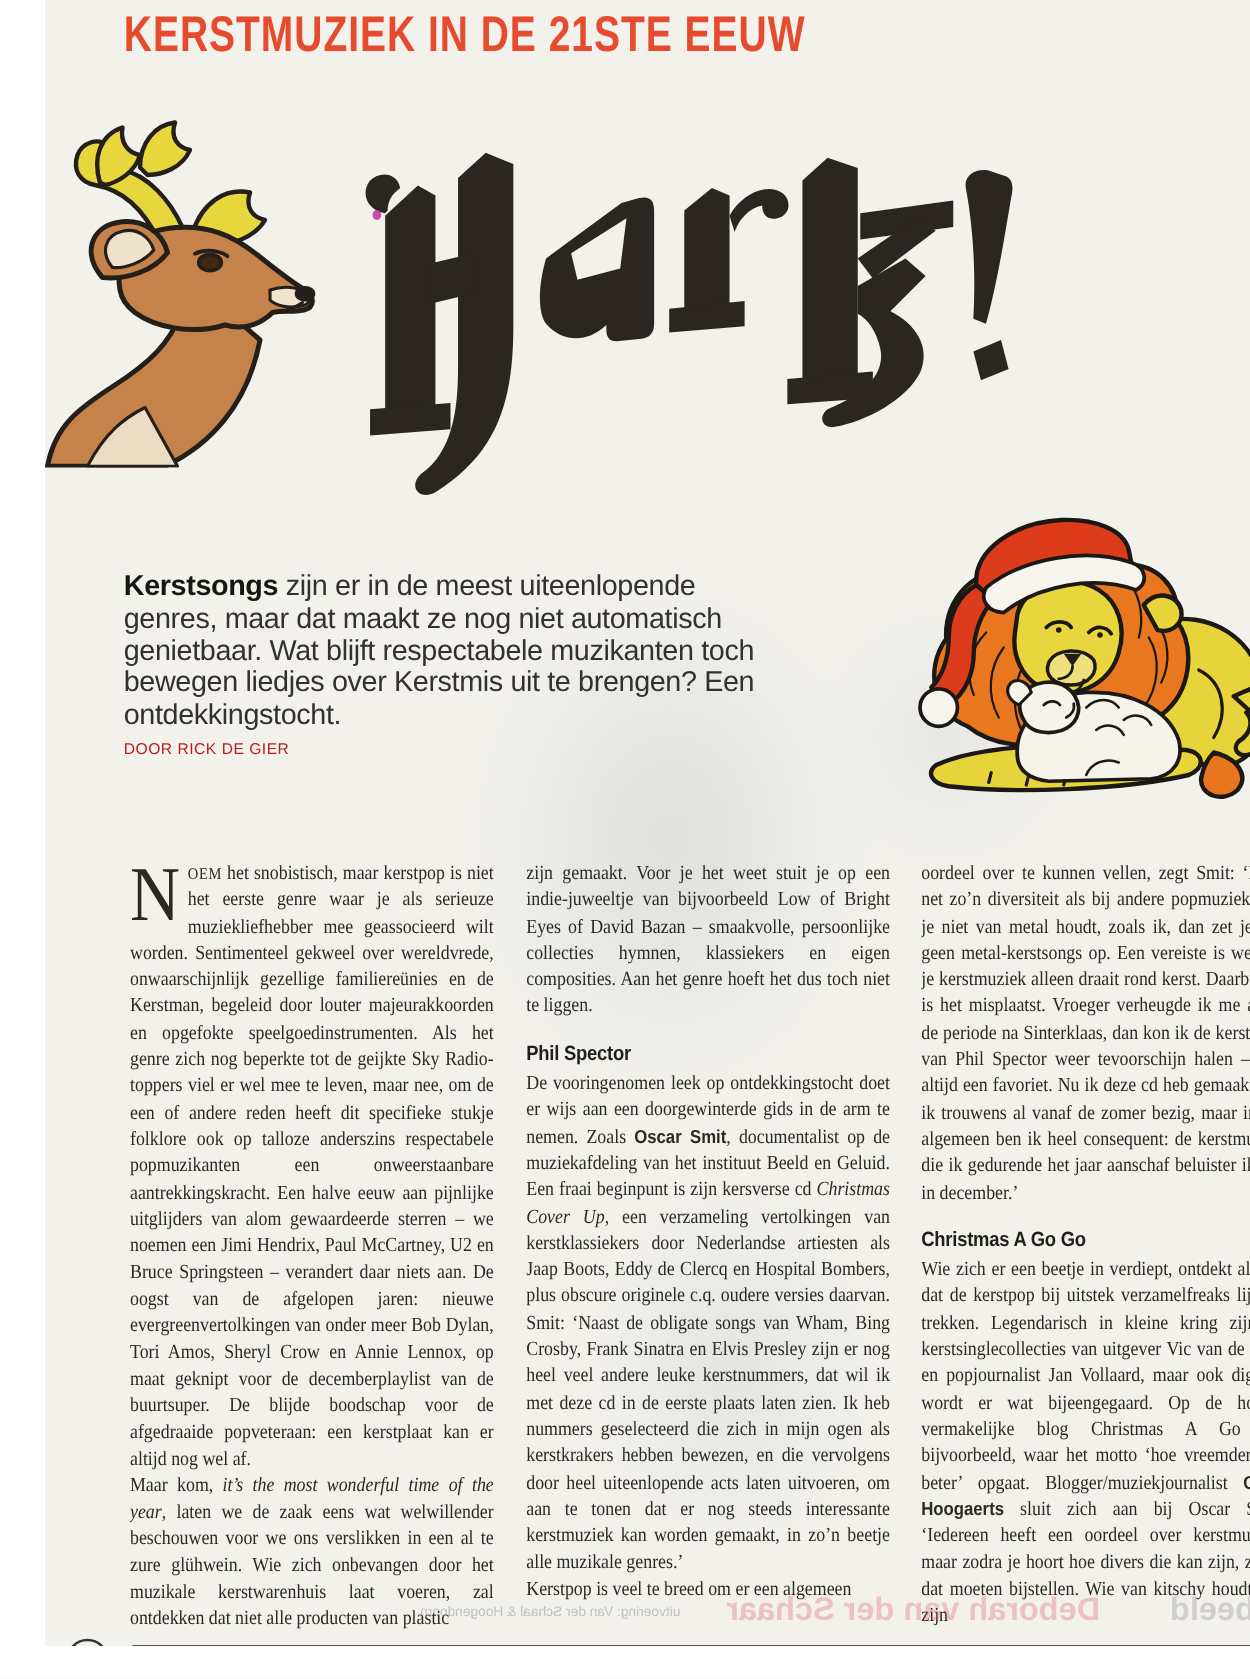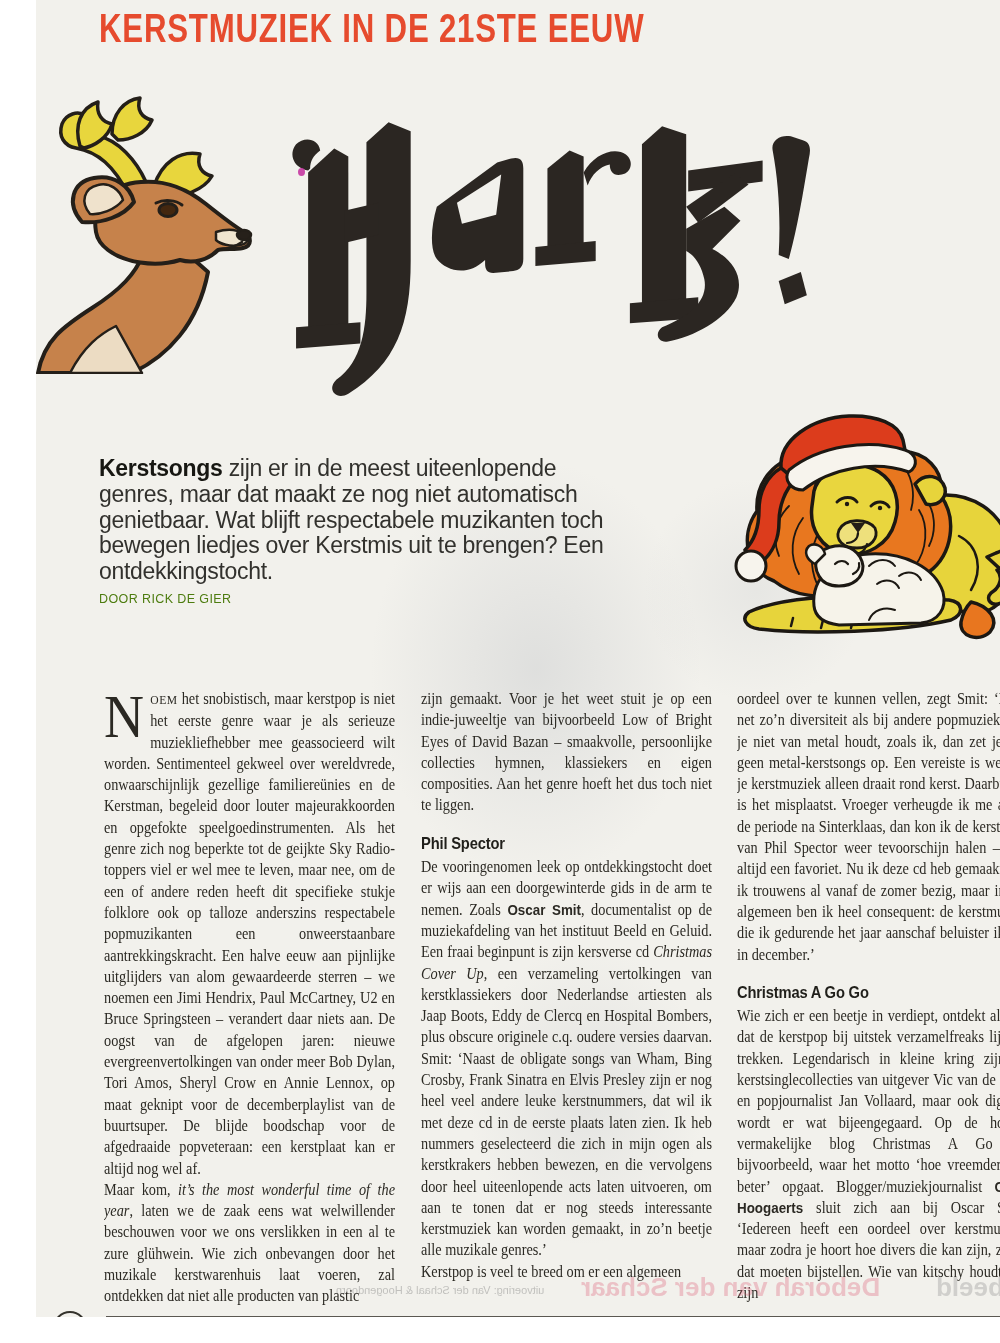--- a/index.html
+++ b/index.html
@@ -22,21 +22,21 @@
   .hark{position:absolute;left:250px;top:110px;width:548px;height:302px;}
   .lion{position:absolute;left:683px;top:406px;width:318px;height:244px;}
   .magenta-dot{position:absolute;left:262px;top:168px;width:7px;height:8px;border-radius:50%;
                background:#c32d9c;opacity:.85;}
   svg{display:block;width:100%;height:100%;}
   
   .intro{position:absolute;left:63px;top:456px;width:505px;font-family:"Liberation Sans",sans-serif;
          font-size:23px;line-height:25.8px;letter-spacing:-.3px;color:#32312d;}
   .lead-bold{font-weight:700;color:#171712;}
   .byline{position:absolute;left:63px;top:592px;font-family:"Liberation Sans",sans-serif;
-          font-size:12.5px;letter-spacing:.4px;color:#4d7c0f;}
+          font-size:12.5px;letter-spacing:.4px;color:#b91c1c;}
   
   .cols{position:absolute;left:68px;top:688px;width:924px;display:flex;justify-content:space-between;}
   .col{width:291px;max-height:632px;overflow:hidden;}
   .col-inner{width:326px;transform:scaleX(.8926);transform-origin:0 0;
              font-size:16px;line-height:21.3px;text-align:justify;hyphens:auto;}
   .col-inner p{margin:0;}
   .colhead{font-family:"Liberation Sans",sans-serif;font-weight:700;font-size:16.5px;
            letter-spacing:-.2px;margin:17px 0 2px;color:#201f1a;text-align:left;}
   .seg-b{font-family:"Liberation Sans",sans-serif;font-weight:700;font-size:15px;}
   .seg-i{font-style:italic;}

